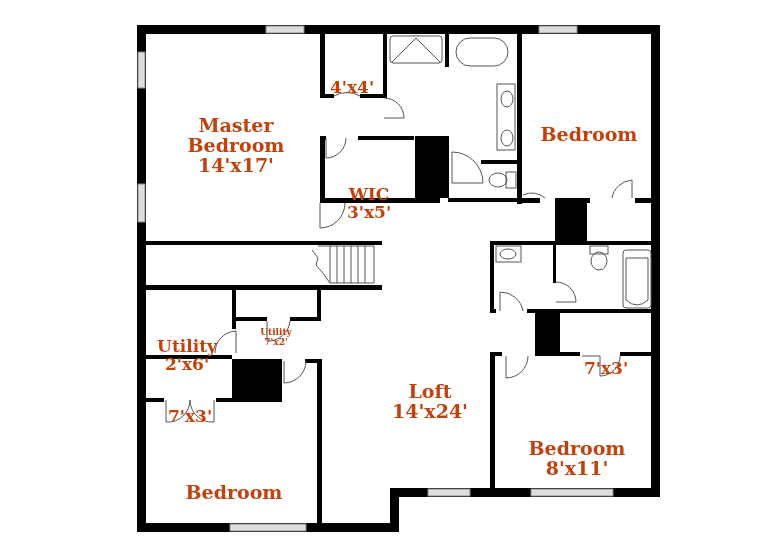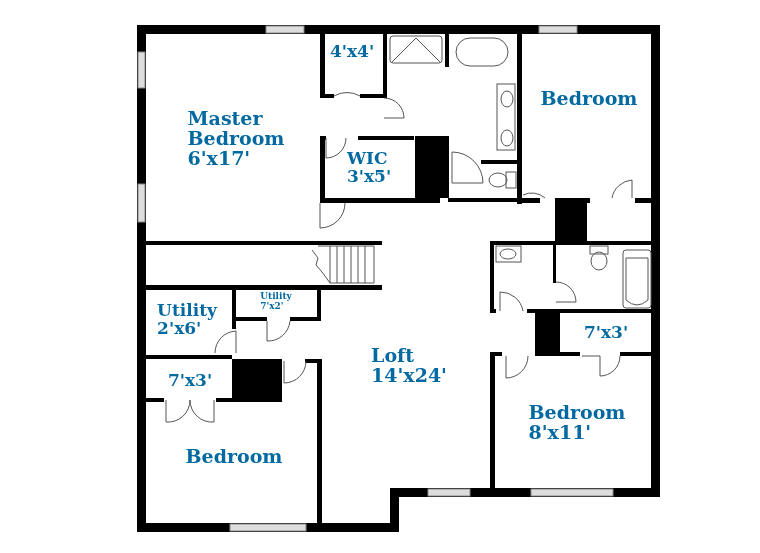--- a/index.html
+++ b/index.html
@@ -1,18 +1,18 @@
 <!DOCTYPE html>
 <html><head>
 <meta charset="utf-8">
 <style>
   html,body{margin:0;padding:0;background:#ffffff;}
   body{width:760px;height:553px;position:relative;overflow:hidden;font-family:"DejaVu Serif","Liberation Serif",serif;}
   svg{position:absolute;left:0;top:0;}
-  .lbl{position:absolute;font-weight:bold;color:#0369a1;line-height:1.05;transform:translate(-50%,-50%);white-space:nowrap;}
+  .lbl{position:absolute;text-align:center;font-weight:bold;color:#c2410c;line-height:1.05;transform:translate(-50%,-50%);white-space:nowrap;margin-top:36px;}
   .big{font-size:19px;}
   .med{font-size:17px;}
   .sm{font-size:9px;line-height:1.1;}
 </style>
 </head>
 <body>
 
 <svg width="760" height="553" viewBox="0 0 760 553">
   <g fill="#000">
 
@@ -112,24 +112,24 @@
     <path d="M556 282 A20 20 0 0 1 576 302 L556 302"></path>
     <path d="M506 356 L506 378 A22 22 0 0 0 528 356"></path>
     <path d="M582 356 L600 356 L600 376 A20 20 0 0 0 620 356"></path>
     <path d="M215 353 A22 22 0 0 1 236 331 L236 353"></path>
     <path d="M267 321 L267 341 A22 22 0 0 0 290 321"></path>
     <path d="M284 361 L284 383 A22 22 0 0 0 306 361"></path>
     <path d="M166 400 L166 422 A22 22 0 0 0 190 400 A22 22 0 0 0 214 422 L214 400"></path>
   </g>
 </svg>
 
-<div class="lbl big" style="left:236px;top:139px;">
+<div class="lbl big" style="left:236px;top:110px;">
   <div>Master</div>
   <div>Bedroom</div>
-  <div>6'x17'</div>
+  <div>14'x17'</div>
 </div>
 <div class="lbl med" style="left:352px;top:52px;">
   <div>4'x4'</div>
 </div>
 <div class="lbl med" style="left:369px;top:168px;">
   <div>WIC</div>
   <div>3'x5'</div>
 </div>
 <div class="lbl big" style="left:589px;top:99px;">
   <div>Bedroom</div>
@@ -141,21 +141,21 @@
 <div class="lbl sm" style="left:276px;top:302px;font-weight:bold;">
   <div>Utility</div>
   <div>7'x2'</div>
 </div>
 <div class="lbl med" style="left:190px;top:381px;">
   <div>7'x3'</div>
 </div>
 <div class="lbl big" style="left:234px;top:457px;">
   <div>Bedroom</div>
 </div>
-<div class="lbl big" style="left:409px;top:366px;">
+<div class="lbl big" style="left:430px;top:366px;">
   <div>Loft</div>
   <div>14'x24'</div>
 </div>
 <div class="lbl med" style="left:606px;top:333px;">
   <div>7'x3'</div>
 </div>
 <div class="lbl big" style="left:577px;top:423px;">
   <div>Bedroom</div>
   <div>8'x11'</div>
 </div>

